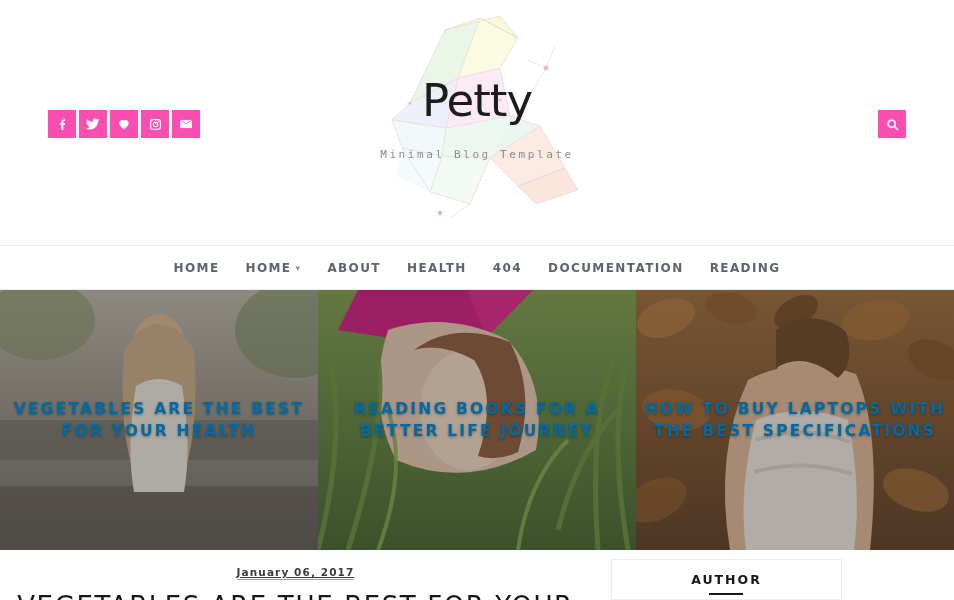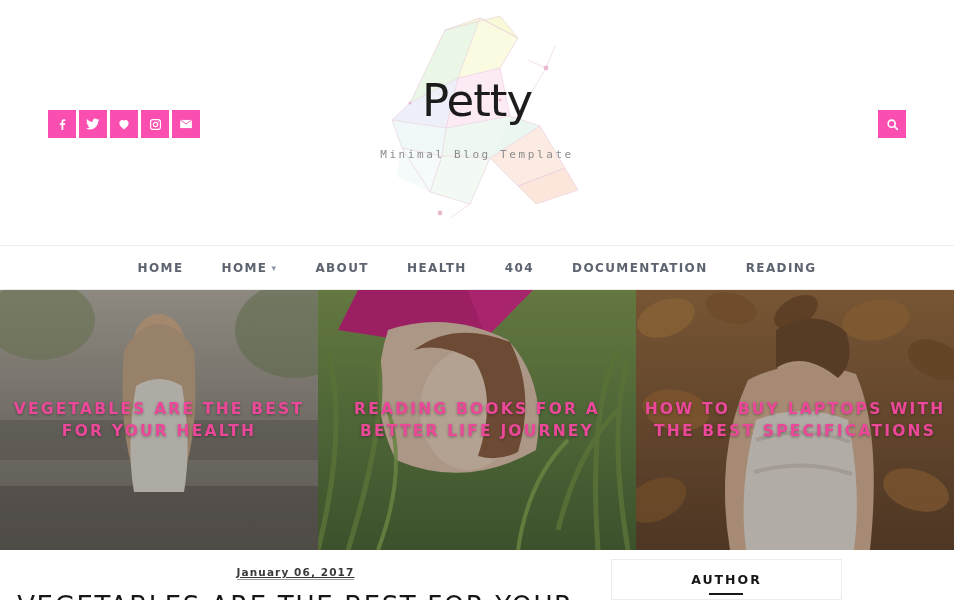--- a/index.html
+++ b/index.html
@@ -81,21 +81,21 @@
 
   
   .nav {
     height: 45px;
     border-top: 1px solid #ececec;
     border-bottom: 1px solid #ececec;
     background: #ffffff;
     display: flex;
     align-items: center;
     justify-content: center;
-    gap: 12px;
+    gap: 0px;
   }
   .nav a {
     display: inline-flex;
     align-items: center;
     gap: 4px;
     padding: 0 13px;
     font-family: "DejaVu Sans", sans-serif;
     font-size: 12px;
     font-weight: 700;
     letter-spacing: 1.4px;
@@ -119,21 +119,21 @@
   .slide .shade {
     position: absolute; inset: 0;
     background: rgba(40,36,38,0.30);
   }
   .slide .title {
     position: absolute;
     left: 0; right: 0; top: 50%;
     transform: translateY(-50%);
     padding: 0 6px;
     text-align: center;
-    color: #ec4899;
+    color: #0369a1;
     font-family: "DejaVu Sans", sans-serif;
     font-size: 15.5px;
     font-weight: 700;
     letter-spacing: 2.2px;
     line-height: 1.45;
     text-shadow: 0 1px 3px rgba(0,0,0,.35);
   }
 
   
   .below {

